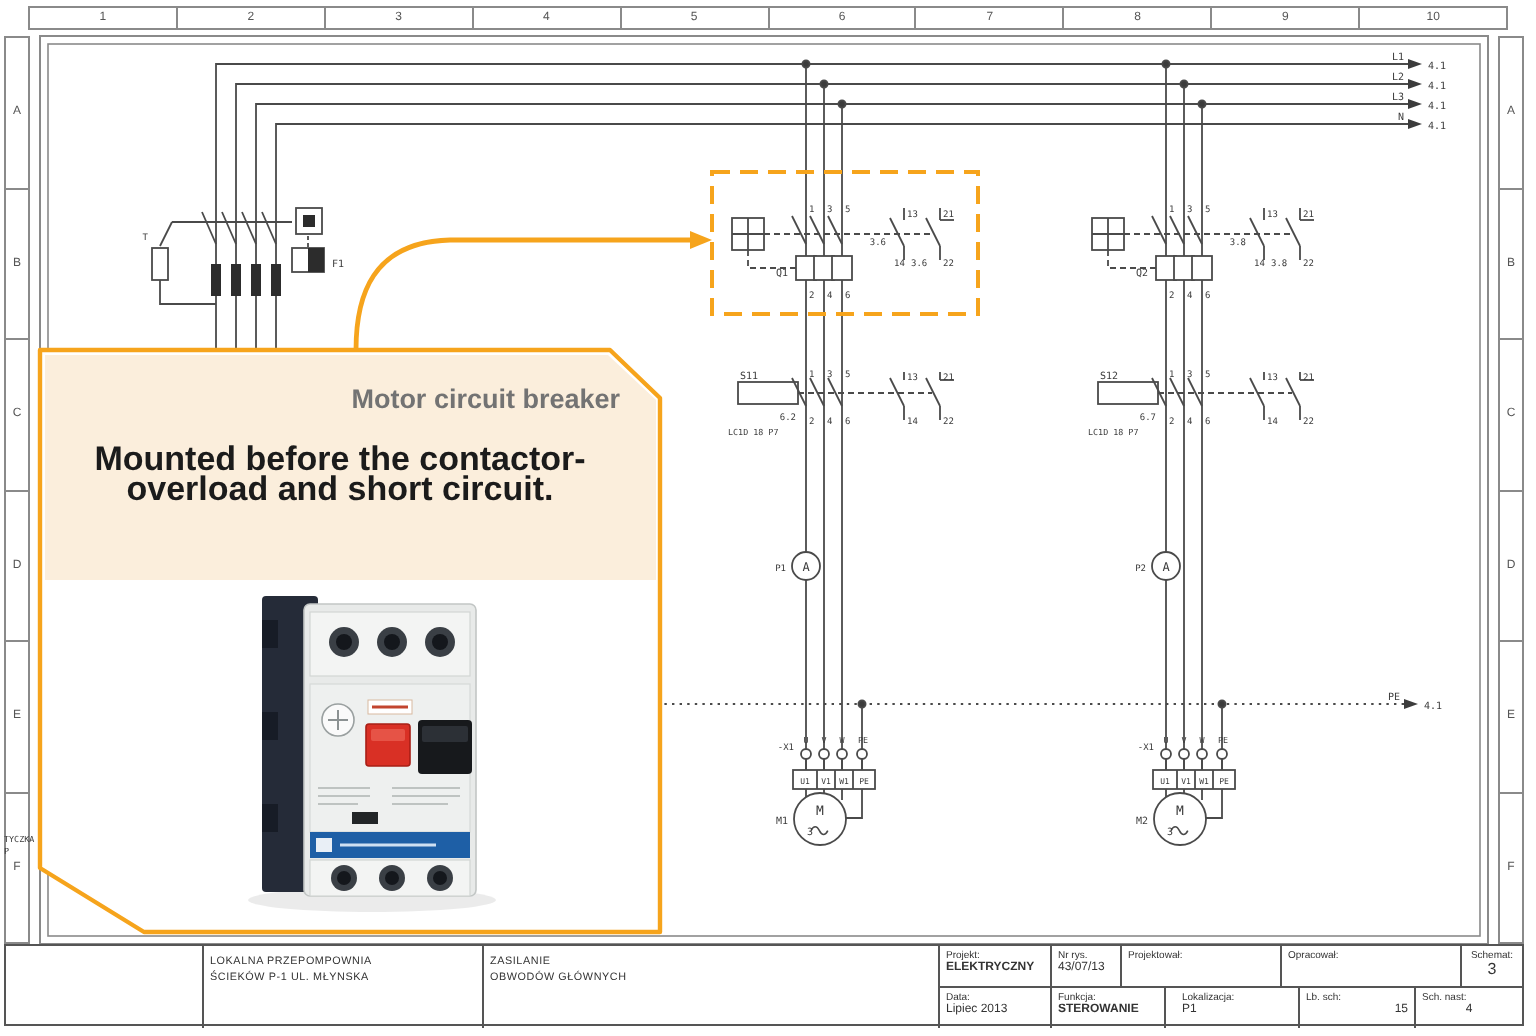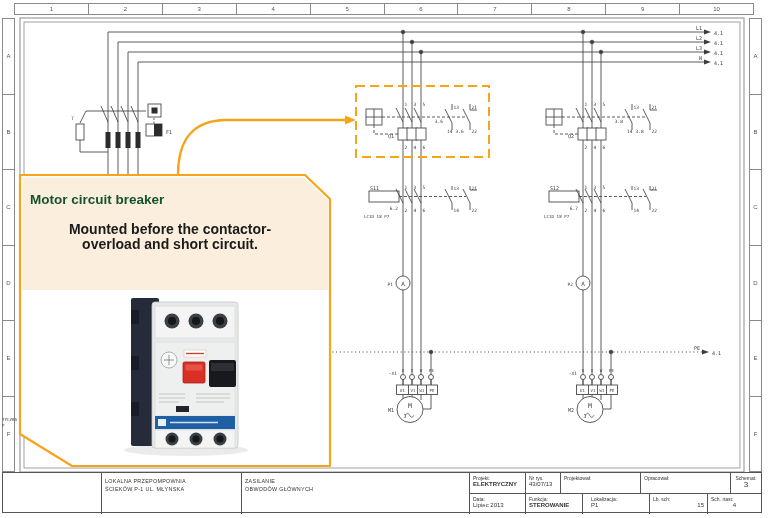--- a/index.html
+++ b/index.html
@@ -13,24 +13,24 @@
   .ruler-top span{flex:1;border-right:1px solid #8a8a8a;font-size:6px;color:#555;
                   display:flex;align-items:center;justify-content:center;}
   .ruler-top span:last-child{border-right:none;}
   .ruler-side{position:absolute;top:18px;width:13px;height:454px;border:1px solid #8a8a8a;
               display:flex;flex-direction:column;box-sizing:border-box;background:#fff;}
   .ruler-side span{flex:1;border-bottom:1px solid #8a8a8a;font-size:6px;color:#555;
                    display:flex;align-items:center;justify-content:center;}
   .ruler-side span:last-child{border-bottom:none;}
   .rl{left:2px;} .rr{left:749px;}
   
-  .co-title{position:absolute;left:30px;top:192px;width:280px;text-align:left;
-            font-size:13.5px;font-weight:bold;color:#14532d;}
+  .co-title{position:absolute;left:30px;top:192px;width:280px;text-align:right;
+            font-size:13.5px;font-weight:bold;color:#737373;}
   .co-body{position:absolute;left:26px;top:222px;width:288px;text-align:center;
-           font-size:14px;font-weight:bold;color:#1b1b1b;line-height:15px;}
+           font-size:17px;font-weight:bold;color:#1b1b1b;line-height:15px;}
   
   .tb{position:absolute;left:2px;top:472px;width:760px;height:41px;border:1px solid #555;
       box-sizing:border-box;font-size:5px;color:#333;}
   .tb .c{position:absolute;box-sizing:border-box;border-left:1px solid #555;padding:2px 3px;}
   .tb .lab{font-size:5px;line-height:6px;white-space:nowrap;}
   .tb .val{font-size:6px;line-height:7px;white-space:nowrap;}
   .tb .station{font-size:5.4px;line-height:8px;letter-spacing:.3px;padding-top:4px;}
   .bt{border-top:1px solid #555;}
 </style>
 </head>

